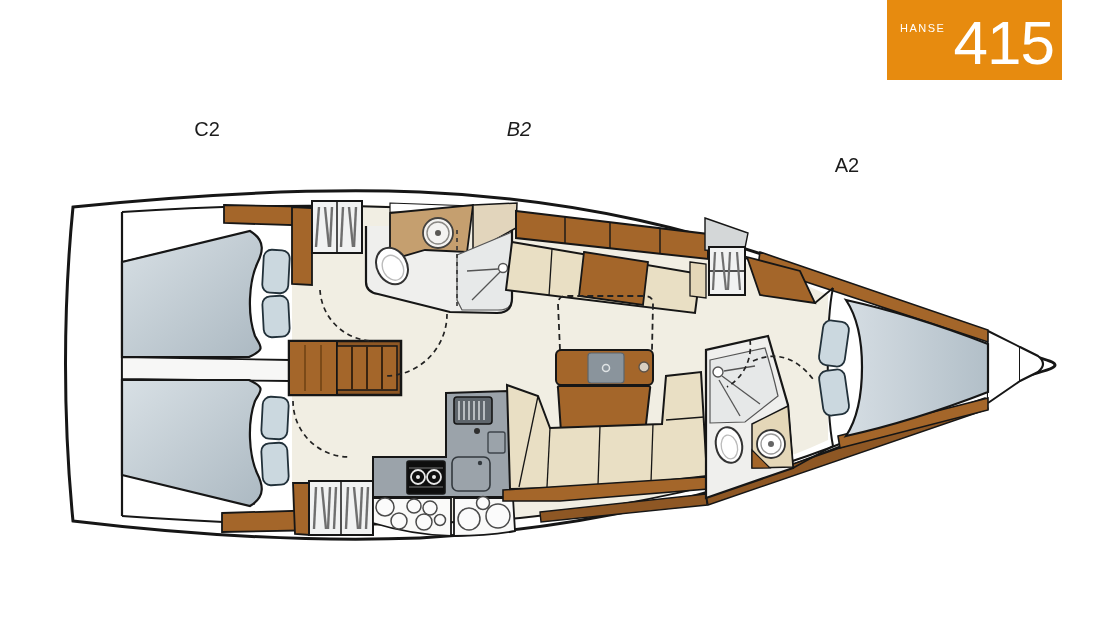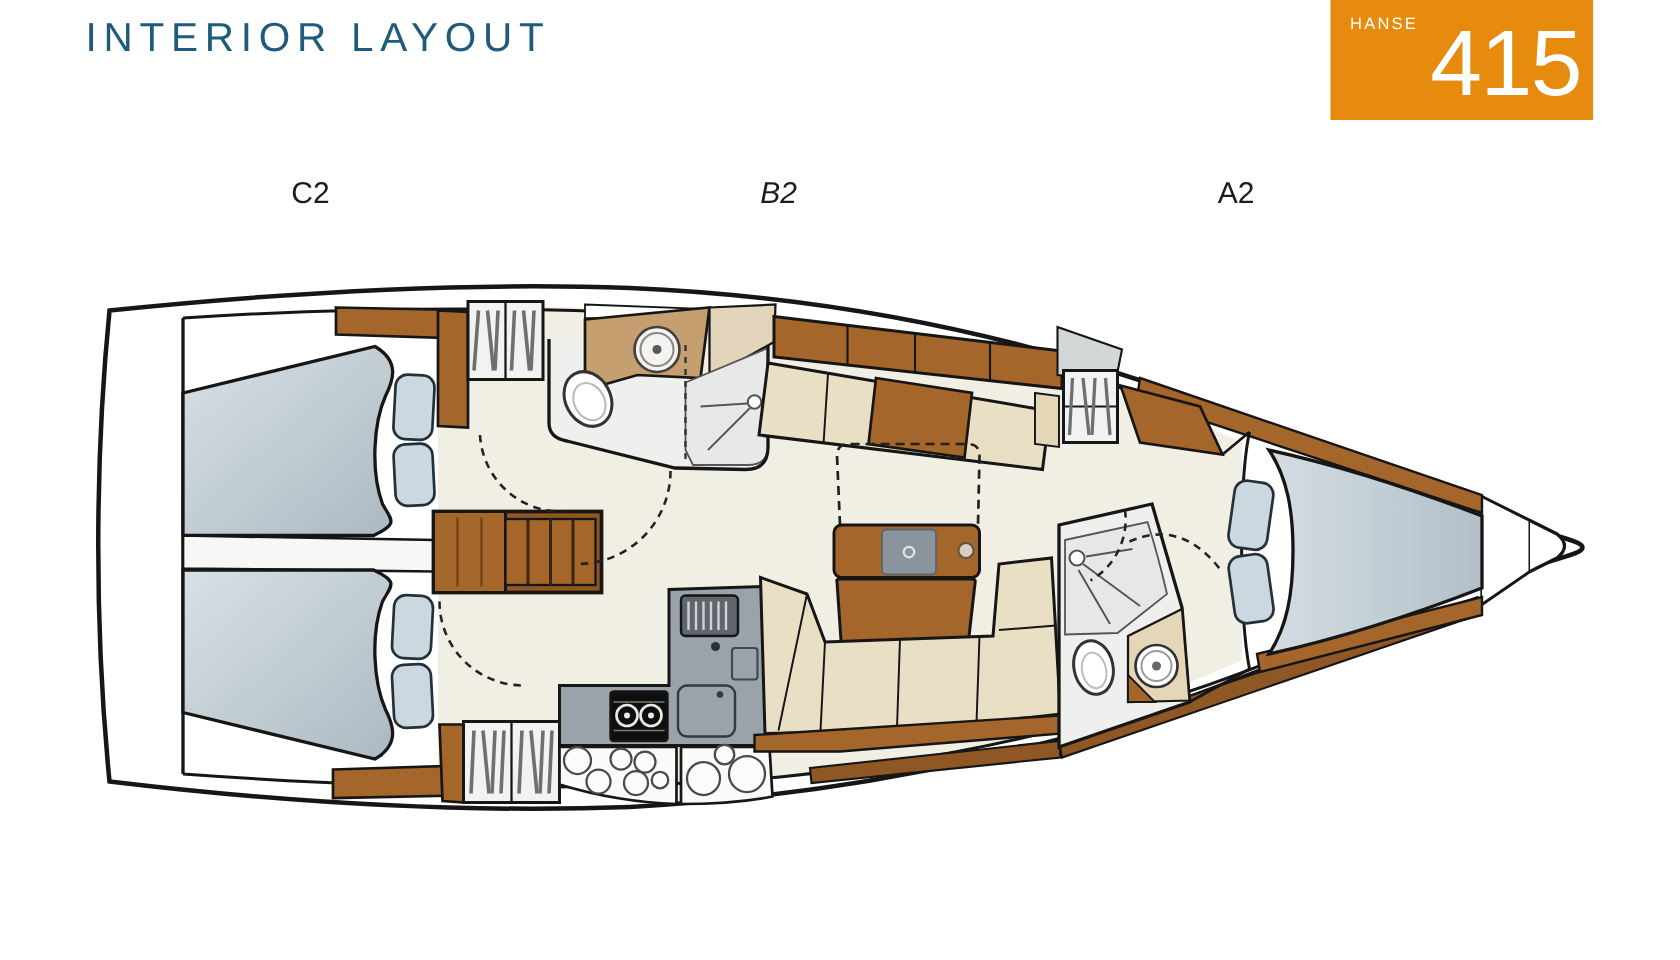--- a/index.html
+++ b/index.html
@@ -1,35 +1,34 @@
 <!DOCTYPE html>
 <html><head>
 <meta charset="utf-8">
 <style>
   html,body{margin:0;padding:0;background:#ffffff;}
   .page{position:relative;width:1120px;height:640px;background:#fff;overflow:hidden;
         font-family:"Liberation Sans",sans-serif;}
   .title{position:absolute;left:57px;top:10px;font-size:27px;letter-spacing:4.5px;
          color:#1F5B7D;font-weight:500;white-space:nowrap;}
   .badge{position:absolute;left:887px;top:0;width:175px;height:80px;background:#E78B0F;}
-  .badge .brand{position:absolute;left:13px;top:10px;font-size:11px;letter-spacing:1.5px;
+  .badge .brand{position:absolute;left:13px;top:22px;font-size:11px;letter-spacing:1.5px;
                 color:#ffffff;font-weight:400;}
   .badge .model{position:absolute;right:8px;top:10px;font-size:62px;line-height:66px;
                 color:#ffffff;font-weight:400;letter-spacing:-1px;}
   .plan-label{position:absolute;top:118px;font-size:20px;color:#1c1c1c;
               transform:translateX(-50%);}
-  .lbl-c2{left:207px;} .lbl-b2{left:519px;font-style:italic;} .lbl-a2{left:824px;}
+  .lbl-c2{left:207px;} .lbl-b2{left:519px;font-style:italic;} .lbl-a2{left:847px;margin-top:36px;}
   svg.plan{position:absolute;left:0;top:0;}
 </style>
 </head>
 <body>
 
 <div class="page">
 
-  <div class="title">INTERIOR LAYOUT</div>
 
   <div class="badge">
     <div class="brand">HANSE</div>
     <div class="model">415</div>
   </div>
 
   <div class="plan-label lbl-c2">C2</div>
   <div class="plan-label lbl-b2">B2</div>
   <div class="plan-label lbl-a2">A2</div>
 

